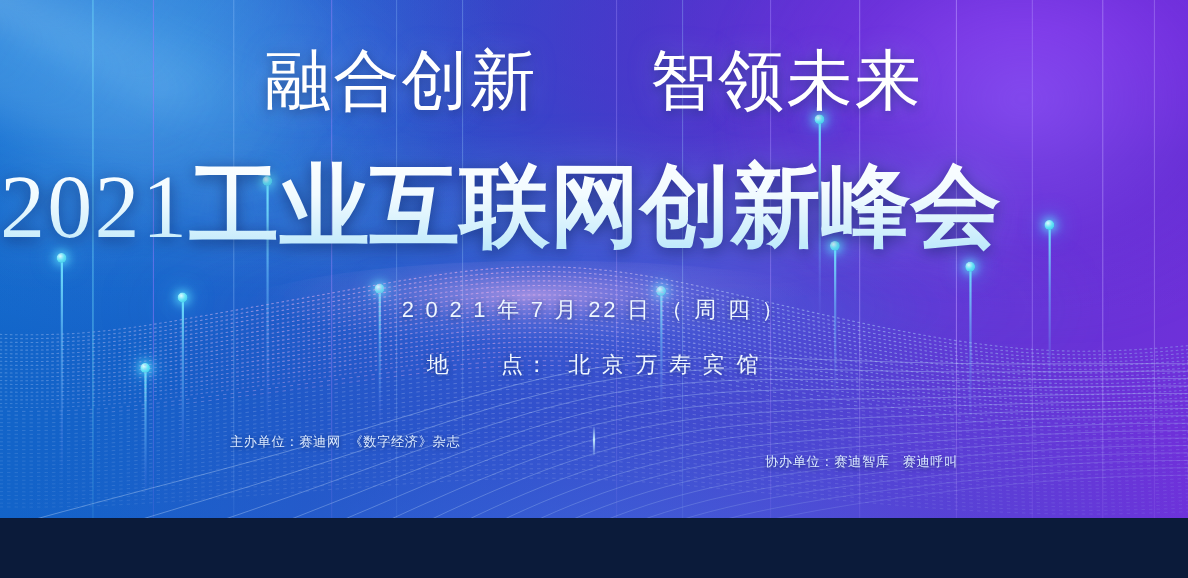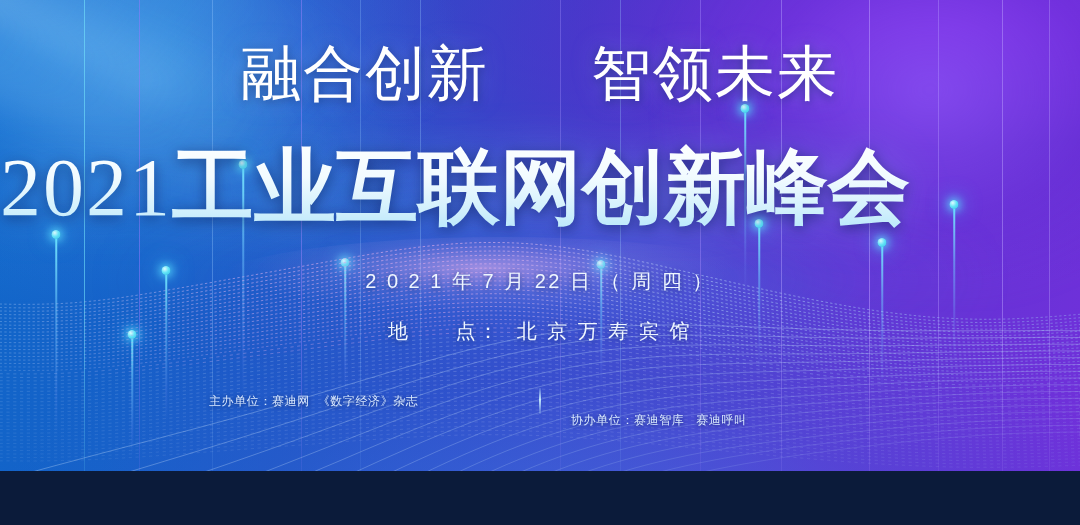--- a/index.html
+++ b/index.html
@@ -120,21 +120,21 @@
     display:flex;align-items:center;justify-content:center;
     gap:12px;
     font-family:"Liberation Sans","DejaVu Sans",sans-serif;
     font-size:12px;
     letter-spacing:0.6px;
     color:#dbeaff;
     text-shadow:0 1px 4px rgba(10,30,90,0.70);
     white-space:pre;
   }
   .footer-left{width:300px;text-align:left;}
-  .footer-right{width:300px;margin-top:39px;}
+  .footer-right{width:300px;text-align:right;margin-top:39px;}
   .footer-div{
     width:2px;height:26px;margin:0 18px;
     background:linear-gradient(180deg, rgba(190,230,255,0.15), rgba(200,240,255,0.95) 45%, rgba(190,230,255,0.15));
   }
 </style>
 </head>
 <body>
 
 <div id="poster">
 

